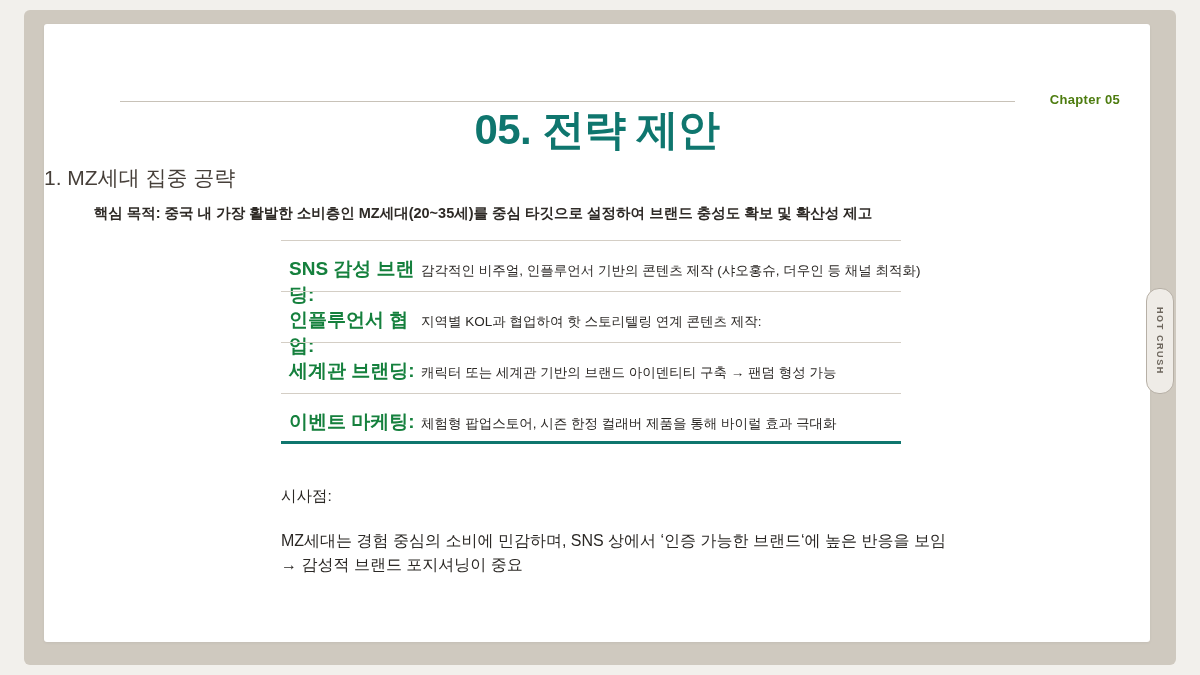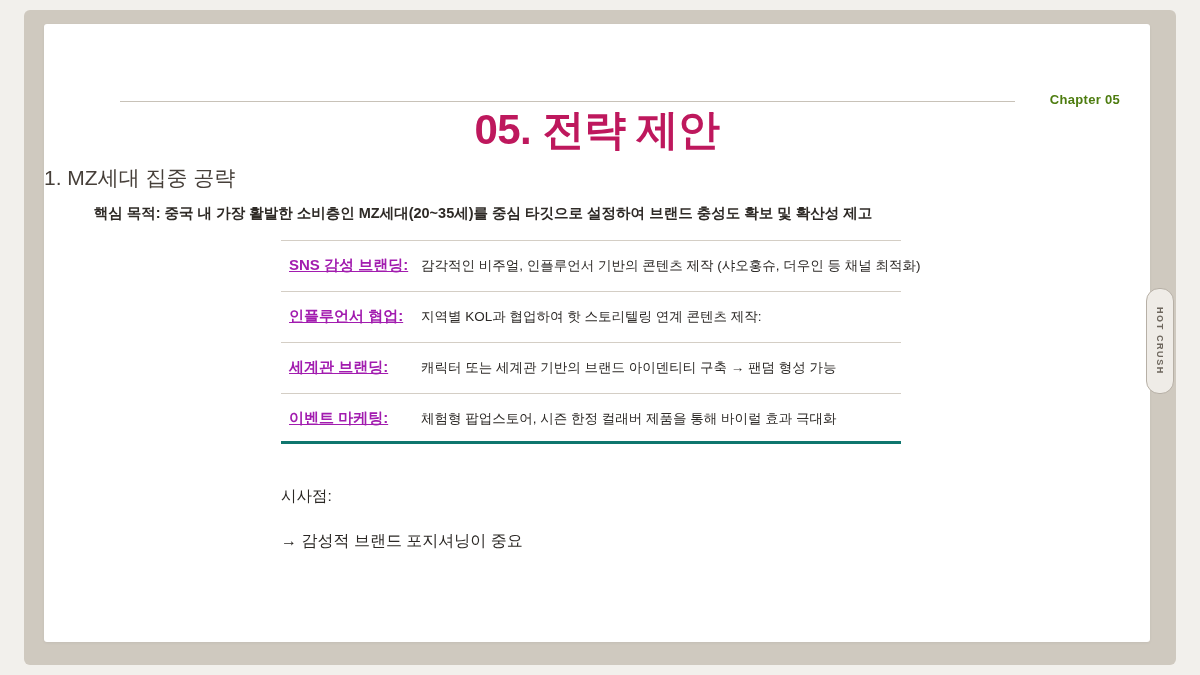--- a/index.html
+++ b/index.html
@@ -97,21 +97,21 @@
 
   .slide-title {
     position: absolute;
     left: 0;
     top: 78px;
     width: 1106px;
     text-align: center;
     font-size: 42px;
     font-weight: bold;
     letter-spacing: -0.5px;
-    color: #be185d;
+    color: #0f766e;
   }
 
   .slide-subtitle {
     position: absolute;
     left: 0;
     top: 140px;
     width: 1106px;
     text-align: left;
     font-size: 21px;
     color: #463f39;
@@ -143,26 +143,25 @@
     height: 51px;
     padding-top: 15px;
     box-sizing: border-box;
   }
   .strategy-row:last-child {
     border-bottom: 3px solid #0f766e;
   }
   .strategy-label {
     width: 140px;
     flex: 0 0 140px;
-    font-size: 15px;
-    font-weight: bold;
-    color: #a21caf;
+    font-size: 19px;
+    font-weight: bold;
+    color: #15803d;
     padding-left: 8px;
     box-sizing: border-box;
-    text-decoration: underline;
   }
   .strategy-desc {
     flex: 1;
     font-size: 13.5px;
     color: #2c2926;
     white-space: nowrap;
   }
 
   
   .implication {
@@ -222,20 +221,21 @@
 
       <div class="strategy-row">
         <div class="strategy-label">이벤트 마케팅:</div>
         <div class="strategy-desc">체험형 팝업스토어, 시즌 한정 컬래버 제품을 통해 바이럴 효과 극대화</div>
       </div>
 
     </div>
 
     <div class="implication">
       <div class="implication-title">시사점:</div>
+      <div class="implication-line">MZ세대는 경험 중심의 소비에 민감하며, SNS 상에서 ‘인증 가능한 브랜드‘에 높은 반응을 보임</div>
       <div class="implication-line">→ 감성적 브랜드 포지셔닝이 중요</div>
     </div>
 
   </div>
 
   <div class="side-tab">
     <span class="side-tab-text">HOT CRUSH</span>
   </div>
 
 </div>

